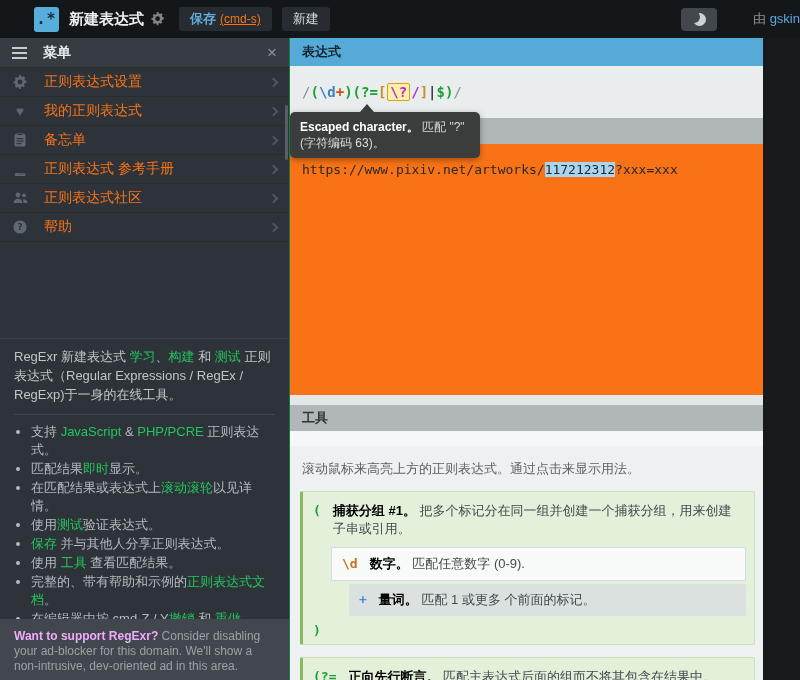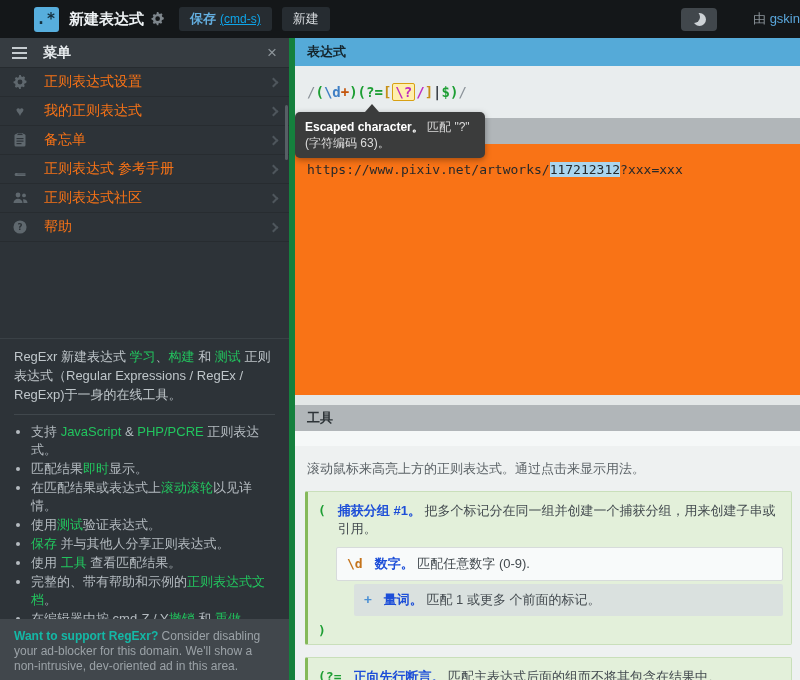--- a/index.html
+++ b/index.html
@@ -12,21 +12,21 @@
   .logo { width:25px; height:25px; background:#57aedd; border-radius:3px; color:#13303f;
           font-family:"DejaVu Sans Mono", monospace; font-weight:bold; font-size:15px;
           display:flex; align-items:center; justify-content:center; letter-spacing:1px; }
   .app-title { color:#edf1f3; font-size:15px; font-weight:bold; margin-left:10px; }
   .tb-gear { margin-left:7px; display:flex; }
   .tb-btn { height:24px; background:#262c31; border:none; border-radius:3px; padding:0 11px;
             font-size:13px; display:flex; align-items:center; gap:4px; cursor:pointer;
             font-family:"Liberation Sans", sans-serif; }
   .btn-save { margin-left:14px; }
   .btn-save .lab { color:#63adde; font-weight:bold; }
-  .btn-save .hint { color:#0ea5e9; font-size:12px;text-decoration:underline; }
+  .btn-save .hint { color:#f97316; font-size:12px;text-decoration:underline; }
   .btn-new { margin-left:10px; color:#d9dde0; }
   .tb-spacer { flex:1; }
   .theme-btn { width:36px; height:23px; background:#41474c; border:none; border-radius:4px;
                display:flex; align-items:center; justify-content:center; cursor:pointer; }
   .moon { width:13px; height:13px; border-radius:50%; background:#cdd2d6; position:relative; }
   .moon::after { content:""; position:absolute; left:-5px; top:-2px; width:12px; height:12px;
                  border-radius:50%; background:#41474c; }
   .byline { margin-left:36px; white-space:nowrap; font-size:13px; color:#8a9298; }
   .byline .author { color:#5aa7dc; }
 
@@ -49,25 +49,25 @@
 
   .sb-desc { position:absolute; left:0; top:300px; width:289px; padding:8px 14px 0 14px;
              border-top:1px solid #3a4146; color:#bfc6ca; font-size:13px; line-height:19px; }
   .sb-desc .b, .sb-bullets .b { font-weight:normal; color:#22c55e; }
   .sb-hr { border:none; border-top:1px solid #40474c; margin:10px 0 8px 0; }
   .sb-bullets { list-style:disc; padding-left:17px; color:#b4bbc0; font-size:13px; line-height:18px; }
   .sb-bullets li { margin-bottom:1px; }
 
   .sb-footer { position:absolute; left:0; bottom:0; width:289px; height:61px; background:#41474c;
                padding:10px 14px; font-size:12px; line-height:15px; color:#9ba2a7; }
-  .sb-footer .b { font-weight:bold; color:#14b8a6; }
+  .sb-footer .b { font-weight:bold; color:#f0abfc; }
 
   
-  .main { position:absolute; left:289px; top:38px; width:511px; height:642px; background:#f5f8f8;
-          border-left:6px solid #15803d; overflow:hidden; }
+  .main { position:absolute; left:289px; top:38px; width:474px; height:642px; background:#f5f8f8;
+          border-left:1px solid #15803d; overflow:hidden; }
   .exp-header { position:absolute; left:0; top:0; width:100%; height:28px; background:#55aad8;
                 display:flex; align-items:center; padding:0 12px; }
   .panel-title { color:#14242c; font-size:13px; font-weight:bold; }
   .exp-bar { position:absolute; left:0; top:28px; width:100%; height:52px; background:#e9edee;
              display:flex; align-items:center; padding:0 12px; }
   .exp-code { font-family:"DejaVu Sans Mono", monospace; font-size:14px; }
   .exp-code span { font-weight:bold; }
   .tk-delim { color:#8a9198; font-weight:normal !important; }
   .tk-group { color:#1d9e33; }
   .tk-cclass { color:#3f7fc4; }
@@ -99,21 +99,21 @@
                 padding:14px 8px 0 10px; overflow:hidden; }
   .tools-hint { font-size:13px; color:#5c6367; margin-bottom:13px; padding-left:2px; }
 
   .xbox-green { background:#e3f0da; border:1px solid #c9dfba; border-left:3px solid #85b95a;
                 border-radius:2px; padding:4px 4px 4px 0; margin-bottom:12px; }
   .xrow { display:flex; align-items:baseline; gap:12px; padding:6px 10px; font-size:13px; color:#3c4246; }
   .xtok { font-family:"DejaVu Sans Mono", monospace; font-weight:bold; font-size:13px; white-space:pre; }
   .tt-green { color:#1d9e33; }
   .tt-orange { color:#c4731b; }
   .tt-blue { color:#4a8fd4; }
-  .xlbl { font-weight:bold; color:#1d4ed8; }
+  .xlbl { font-weight:bold; color:#000000; }
   .xdesc { color:#434a4f; }
   .xbox-white { background:#f8fafa; border:1px solid #d7dbdb; border-radius:2px; margin:3px 4px 3px 28px;
                 padding:7px 10px; display:flex; gap:12px; align-items:baseline; font-size:13px; }
   .xbox-gray { background:#dae1df; border-radius:2px; margin:3px 4px 3px 46px; padding:7px 10px;
                display:flex; gap:12px; align-items:baseline; font-size:13px; }
   .xrow-close { padding:4px 10px 2px 10px; }
 </style>
 </head>
 <body>
 

